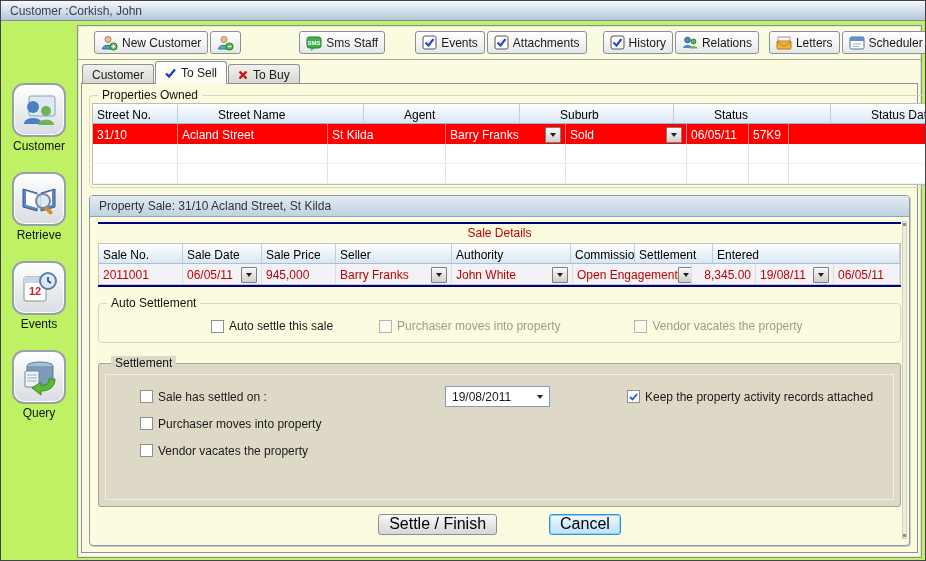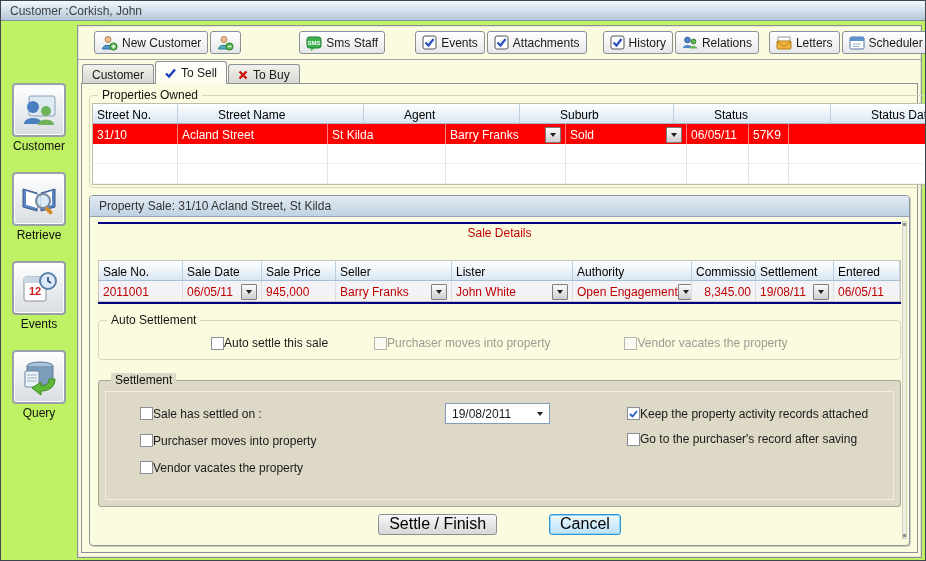--- a/index.html
+++ b/index.html
@@ -11,21 +11,21 @@
 
   
   .titlebar { height:20px; flex:0 0 20px; background:linear-gradient(#f4f8fc,#d3dfeb 50%,#b4c7d9);
               border-bottom:1px solid #82909f; display:flex; align-items:center; padding:0 9px; color:#3a3f44; }
 
   .body { flex:1; display:flex; min-height:0; padding:4px 3px 2px 0; }
 
   
   .sidebar { width:76px; flex:0 0 76px; display:flex; flex-direction:column; align-items:center; padding-top:58px; }
   .side-item { display:flex; flex-direction:column; align-items:center; margin-bottom:19px; }
-  .side-btn { width:54px; height:54px; border:2px solid #9aa0a8; border-radius:4px;
+  .side-btn { width:54px; height:54px; border:2px solid #9aa0a8; border-radius:12px;
               background:linear-gradient(#ffffff,#e9ecef 55%,#d9dde1); box-shadow:inset 0 0 0 1px #fff;
               display:flex; align-items:center; justify-content:center; cursor:pointer; }
   .side-label { margin-top:2px; color:#111; }
 
   
   .main { flex:1; border:1px solid #8b9097; box-shadow:0 0 0 1px #e7e7cf inset; background:#fbfbdf;
           display:flex; flex-direction:column; min-width:0; }
 
   .toolbar { height:34px; flex:0 0 34px; display:flex; align-items:center; padding:0 6px;
              border-bottom:1px solid #a6a6a6; }
@@ -80,33 +80,33 @@
   .sb-grip { width:7px; height:1px; background:#8f949c; }
 
   
   .ps { flex:1; margin-top:7px; border:1px solid #8d96a2; border-radius:4px; display:flex; flex-direction:column; min-height:0;
         background:#fbfbdf; box-shadow:1px 1px 0 #cfcfb8; }
   .ps-header { height:21px; flex:0 0 21px; background:linear-gradient(#e2ebf4,#bfd2e1); border-bottom:1px solid #93a3b4;
                border-radius:3px 3px 0 0; display:flex; align-items:center; padding:0 9px; color:#333; }
   .ps-content { flex:1; padding:5px 8px 6px 8px; display:flex; flex-direction:column; min-height:0; position:relative; }
 
   .navy { height:2px; background:#000080; }
-  .sale-details-label { text-align:center; color:#c00000; padding:2px 0 20px 0; }
+  .sale-details-label { text-align:center; color:#c00000; padding:2px 0 3px 0; }
 
   .sale-grid { border:1px solid #c6c6ba; background:#fff; }
   .s-row { display:flex; height:20px; }
   .s-head { background:linear-gradient(#ffffff,#d9e7f4); border-bottom:1px solid #a8bed2; color:#000; }
   .s-head .g-cell { border-right:1px solid #bcd0e2; }
   .s-vals { background:#f3f2f6; color:#c00000; }
   .s-vals .g-cell { border-right:1px solid #dcdce2; }
   .s0{width:84px;} .s1{width:79px;} .s2{width:74px;} .s3{width:116px;} .s4{width:121px;}
   .s5{width:119px;} .s6{width:64px; justify-content:flex-end;} .s7{width:78px;} .s8{flex:1;}
 
   
-  .cb { display:inline-flex; align-items:center; cursor:pointer; white-space:nowrap; }
+  .cb { display:inline-flex; align-items:center; gap:5px; cursor:pointer; white-space:nowrap; }
   .cb-box { width:13px; height:13px; flex:0 0 13px; border:1px solid #8a8f96; background:#fff;
             display:flex; align-items:center; justify-content:center; }
   .cb.disabled .cb-box { border-color:#b5b5ab; background:#fbfbf4; }
   .cb.disabled span { color:#9b9b90; }
 
   .auto-fs { margin-top:9px; height:47px; }
   .auto-row { display:flex; align-items:center; padding:8px 0 0 110px; }
   .auto-row .cb:nth-child(2){ margin-left:46px; }
   .auto-row .cb:nth-child(3){ margin-left:74px; }
 
@@ -415,21 +415,20 @@
 
             <div class="navy"></div>
             <div class="sale-details-label">Sale Details</div>
 
             <div class="sale-grid">
               <div class="s-row s-head">
                 <div class="g-cell s0">Sale No.</div>
                 <div class="g-cell s1">Sale Date</div>
                 <div class="g-cell s2">Sale Price</div>
                 <div class="g-cell s3">Seller</div>
-                <div class="g-cell s4">Lister</div>
                 <div class="g-cell s5">Authority</div>
                 <div class="g-cell s6" style="justify-content:flex-start">Commission</div>
                 <div class="g-cell s7">Settlement</div>
                 <div class="g-cell s8">Entered</div>
               </div>
               <div class="s-row s-vals">
                 <div class="g-cell s0">2011001</div>
                 <div class="g-cell s1">
                   <span>06/05/11</span>
                   <span class="dd-btn">
@@ -513,26 +512,20 @@
                   </div>
                 </div>
                 <div class="st-row">
                   <div class="st-label-col">
                     <label class="cb">
                       <span class="cb-box"></span>
                       <span>Purchaser moves into property</span>
                     </label>
                   </div>
                   <div class="st-combo-col"></div>
-                  <div class="st-right-col">
-                    <label class="cb">
-                      <span class="cb-box"></span>
-                      <span>Go to the purchaser's record after saving</span>
-                    </label>
-                  </div>
                 </div>
                 <div class="st-row">
                   <div class="st-label-col">
                     <label class="cb">
                       <span class="cb-box"></span>
                       <span>Vendor vacates the property</span>
                     </label>
                   </div>
                 </div>
               </div>

